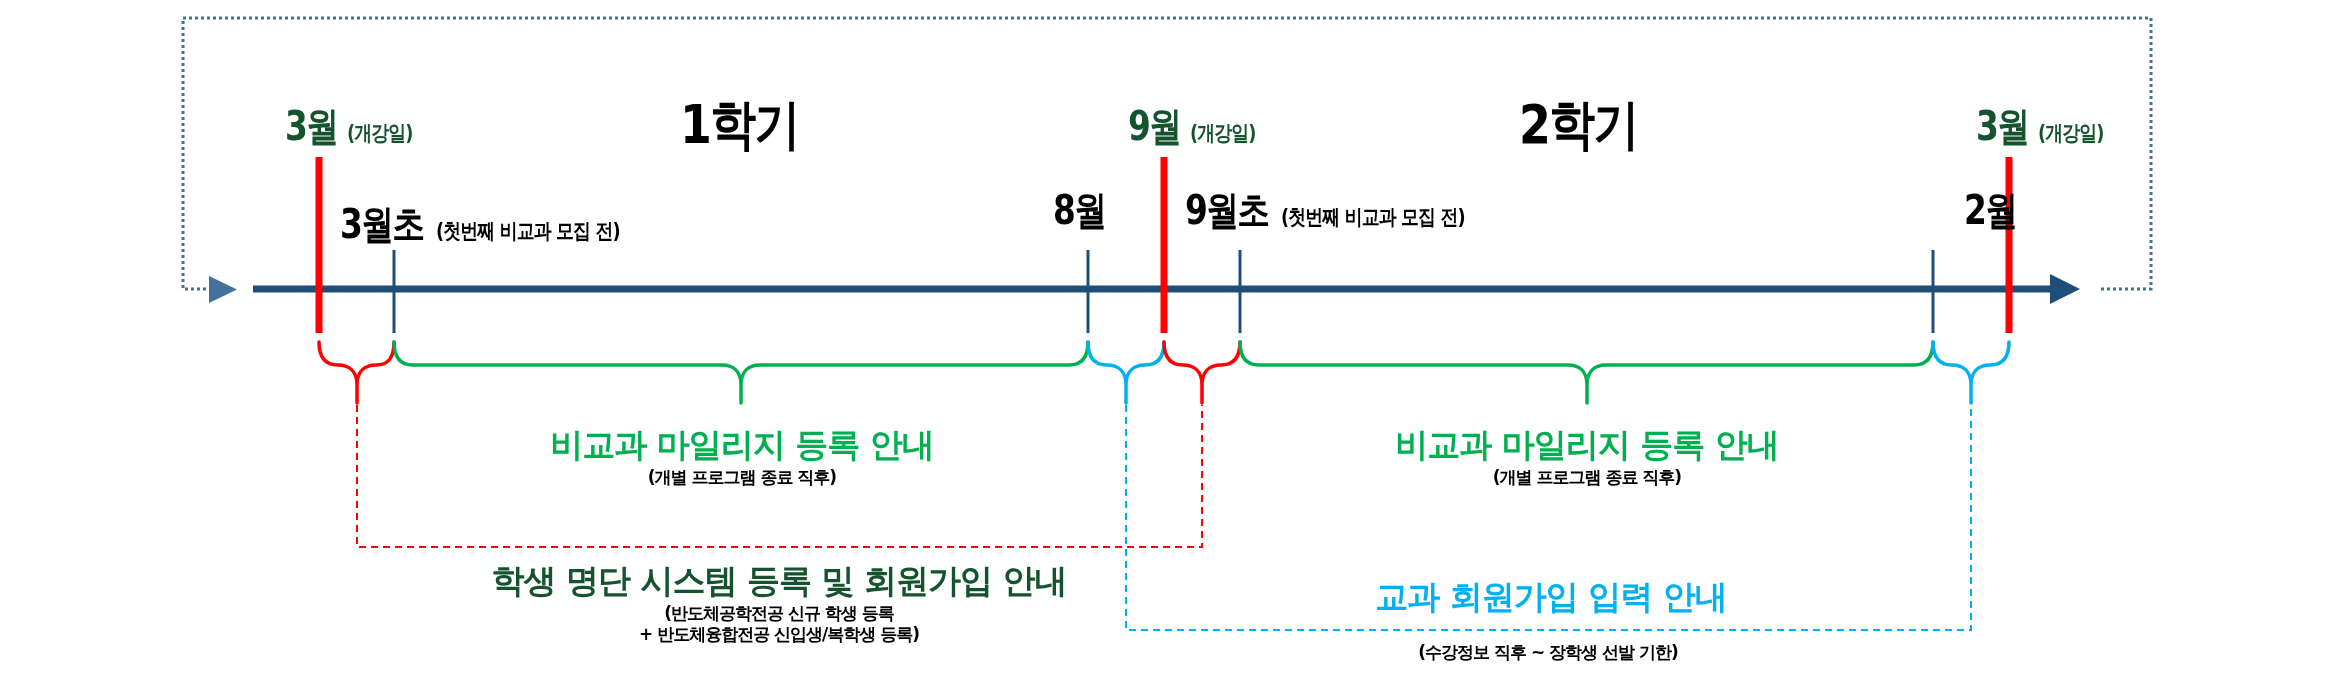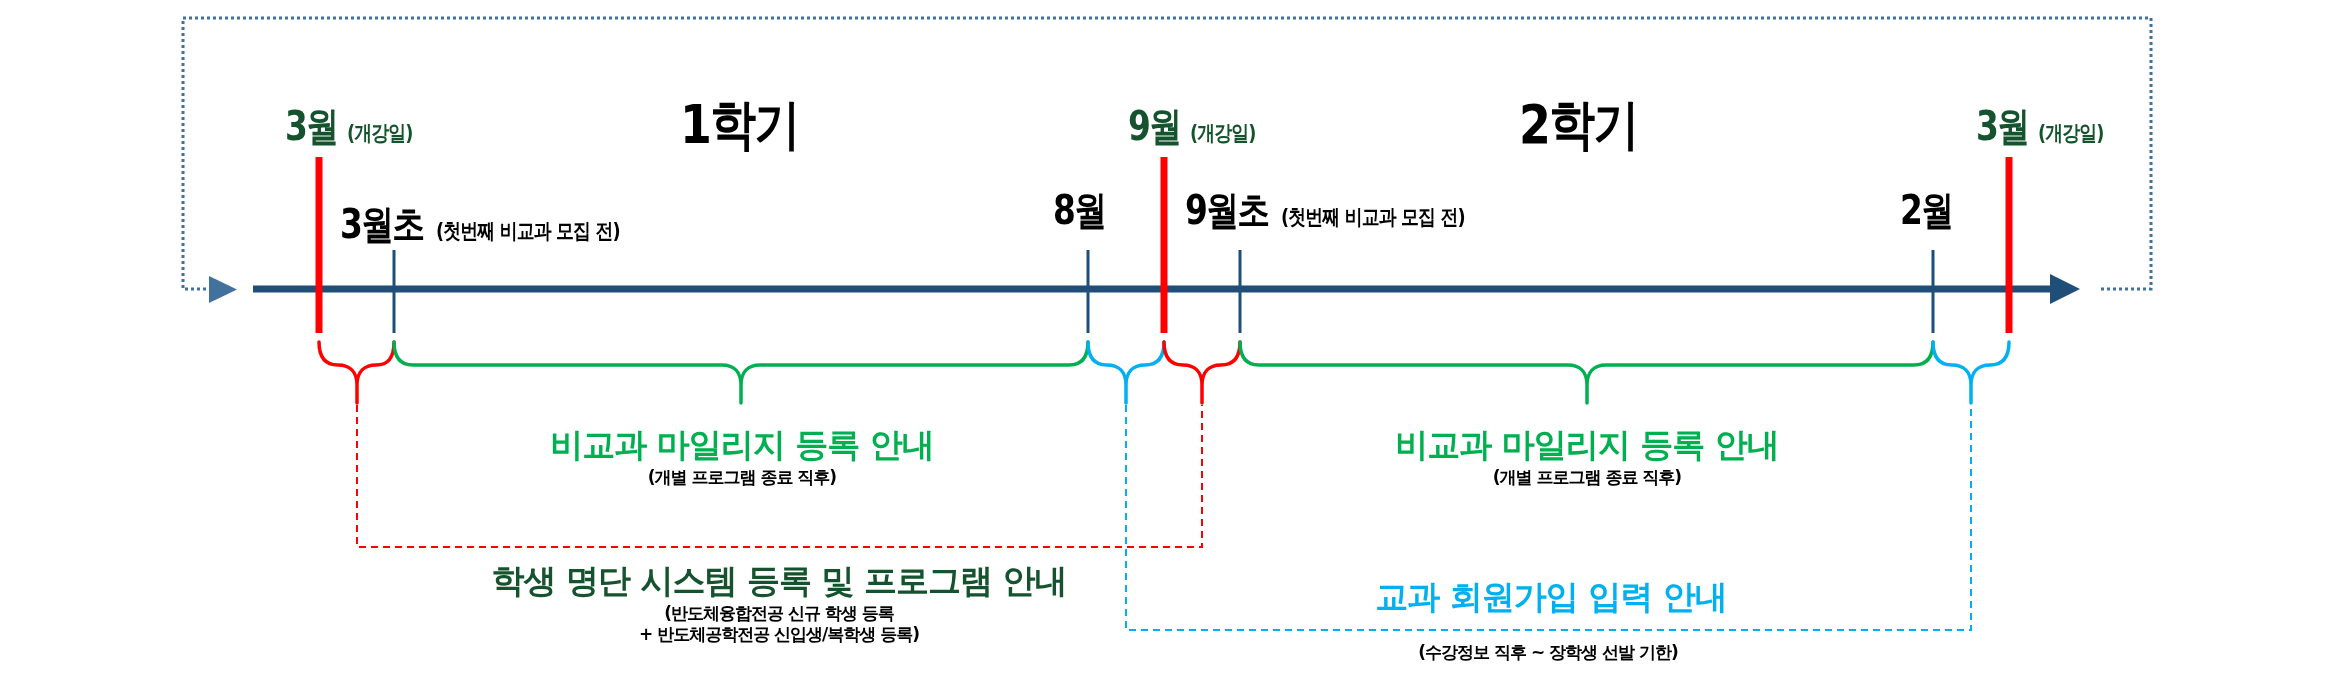--- a/index.html
+++ b/index.html
@@ -78,33 +78,33 @@
 
 <div class="t black" style="left:340px; top:204px;">
   <span class="month" style="display:inline-block;">3월초</span><span class="month-sm" style="margin-left:-6px;">(첫번째 비교과 모집 전)</span>
 </div>
 <div class="t black" style="left:1053px; top:190px;">
   <span class="month" style="display:inline-block;">8월</span>
 </div>
 <div class="t black" style="left:1185px; top:190px;">
   <span class="month" style="display:inline-block;">9월초</span><span class="month-sm" style="margin-left:-6px;">(첫번째 비교과 모집 전)</span>
 </div>
-<div class="t black" style="left:1900px; top:190px;">
+<div class="t black" style="left:1964px; top:190px;">
   <span class="month" style="display:inline-block;">2월</span>
 </div>
 
 <div class="t center" style="left:742px; top:428px;">
   <div class="green ctitle">비교과 마일리지 등록 안내</div>
   <div class="black csub" style="margin-top:8px;">(개별 프로그램 종료 직후)</div>
 </div>
 <div class="t center" style="left:1587px; top:428px;">
   <div class="green ctitle">비교과 마일리지 등록 안내</div>
   <div class="black csub" style="margin-top:8px;">(개별 프로그램 종료 직후)</div>
 </div>
 
 <div class="t center" style="left:779px; top:564px;">
-  <div class="red ctitle">학생 명단 시스템 등록 및 프로그램 안내</div>
-  <div class="black csub" style="margin-top:8px;">(반도체융합전공 신규 학생 등록</div>
-  <div class="black csub" style="margin-top:4px;">+ 반도체공학전공 신입생/복학생 등록)</div>
+  <div class="red ctitle">학생 명단 시스템 등록 및 회원가입 안내</div>
+  <div class="black csub" style="margin-top:8px;">(반도체공학전공 신규 학생 등록</div>
+  <div class="black csub" style="margin-top:4px;">+ 반도체융합전공 신입생/복학생 등록)</div>
 </div>
 
 <div class="t center blue ctitle" style="left:1551px; top:580px;">교과 회원가입 입력 안내</div>
 <div class="t center black csub" style="left:1548px; top:644px;">(수강정보 직후 ~ 장학생 선발 기한)</div>
 
 </body></html>

